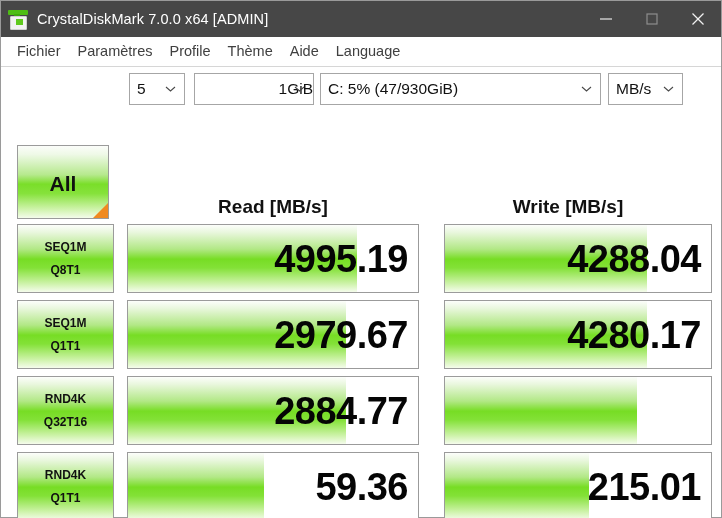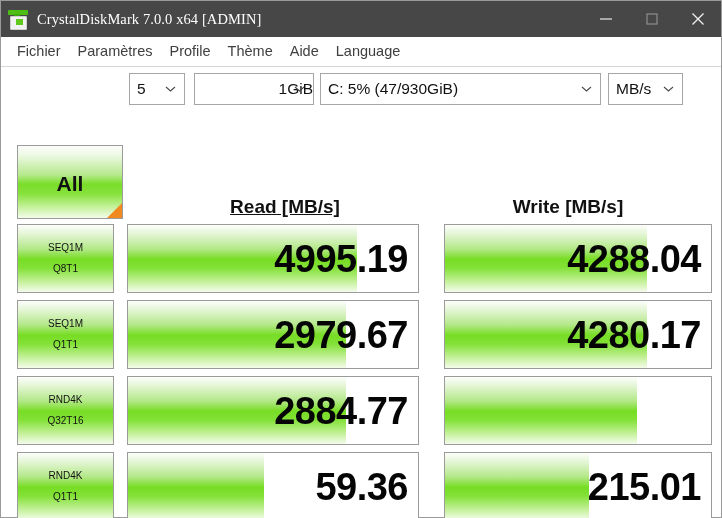--- a/index.html
+++ b/index.html
@@ -75,21 +75,21 @@
     position: absolute;
     left: 6px;
     top: 5px;
     width: 6px;
     height: 4px;
     background: #3fa80e;
   }
   .title-text {
     color: #ffffff;
     font-size: 14.5px;
-    font-family: Liberation Serif, serif;
+    font-family: Liberation Sans, sans-serif;
     letter-spacing: 0.1px;
     white-space: nowrap;
   }
   .win-buttons {
     position: absolute;
     right: 0;
     top: 0;
     height: 36px;
     display: flex;
     align-items: stretch;
@@ -168,21 +168,21 @@
   #sel-count  { left: 128px; top: 6px; width: 56px; }
   #sel-size   { left: 193px; top: 6px; width: 120px; justify-content: flex-end; }
   #sel-drive  { left: 319px; top: 6px; width: 281px; }
   #sel-unit   { left: 607px; top: 6px; width: 75px; }
 
   
   .all-btn {
     position: absolute;
     left: 16px;
     top: 78px;
-    width: 106px;
+    width: 92px;
     height: 74px;
     box-sizing: border-box;
     border: 1px solid #9b9b9b;
     background:
       linear-gradient(to bottom,
         #fbfdfa 0%,
         #eef9e6 12%,
         #b6e98d 40%,
         #7ade29 53%,
         #86e23b 66%,
@@ -216,21 +216,21 @@
     position: absolute;
     top: 126px;
     height: 28px;
     font-size: 19px;
     font-weight: bold;
     color: #111111;
     text-align: center;
     font-family: "Liberation Sans", sans-serif;
     line-height: 28px;
   }
-  #head-read  { left: 138px; width: 292px; text-decoration: underline; }
+  #head-read  { left: 126px; width: 292px; }
   #head-write { left: 421px; width: 292px; }
 
   
   .rows {
     position: absolute;
     left: 0;
     top: 155px;
     width: 722px;
   }
   .row {
@@ -260,22 +260,22 @@
         #83e137 64%,
         #c6f19d 85%,
         #f5fcec 100%);
     display: flex;
     flex-direction: column;
     align-items: center;
     justify-content: center;
   }
   .label-cell .l1,
   .label-cell .l2 {
-    font-size: 10px;
-    font-weight: normal;
+    font-size: 12px;
+    font-weight: bold;
     color: #111111;
     line-height: 1;
     font-family: "Liberation Sans", sans-serif;
   }
   .label-cell .l1 { margin-bottom: 11px; }
 
   .cell.value-cell {
     display: block;
   }
   .cell.value-cell.read  { left: 126px; width: 292px; }

